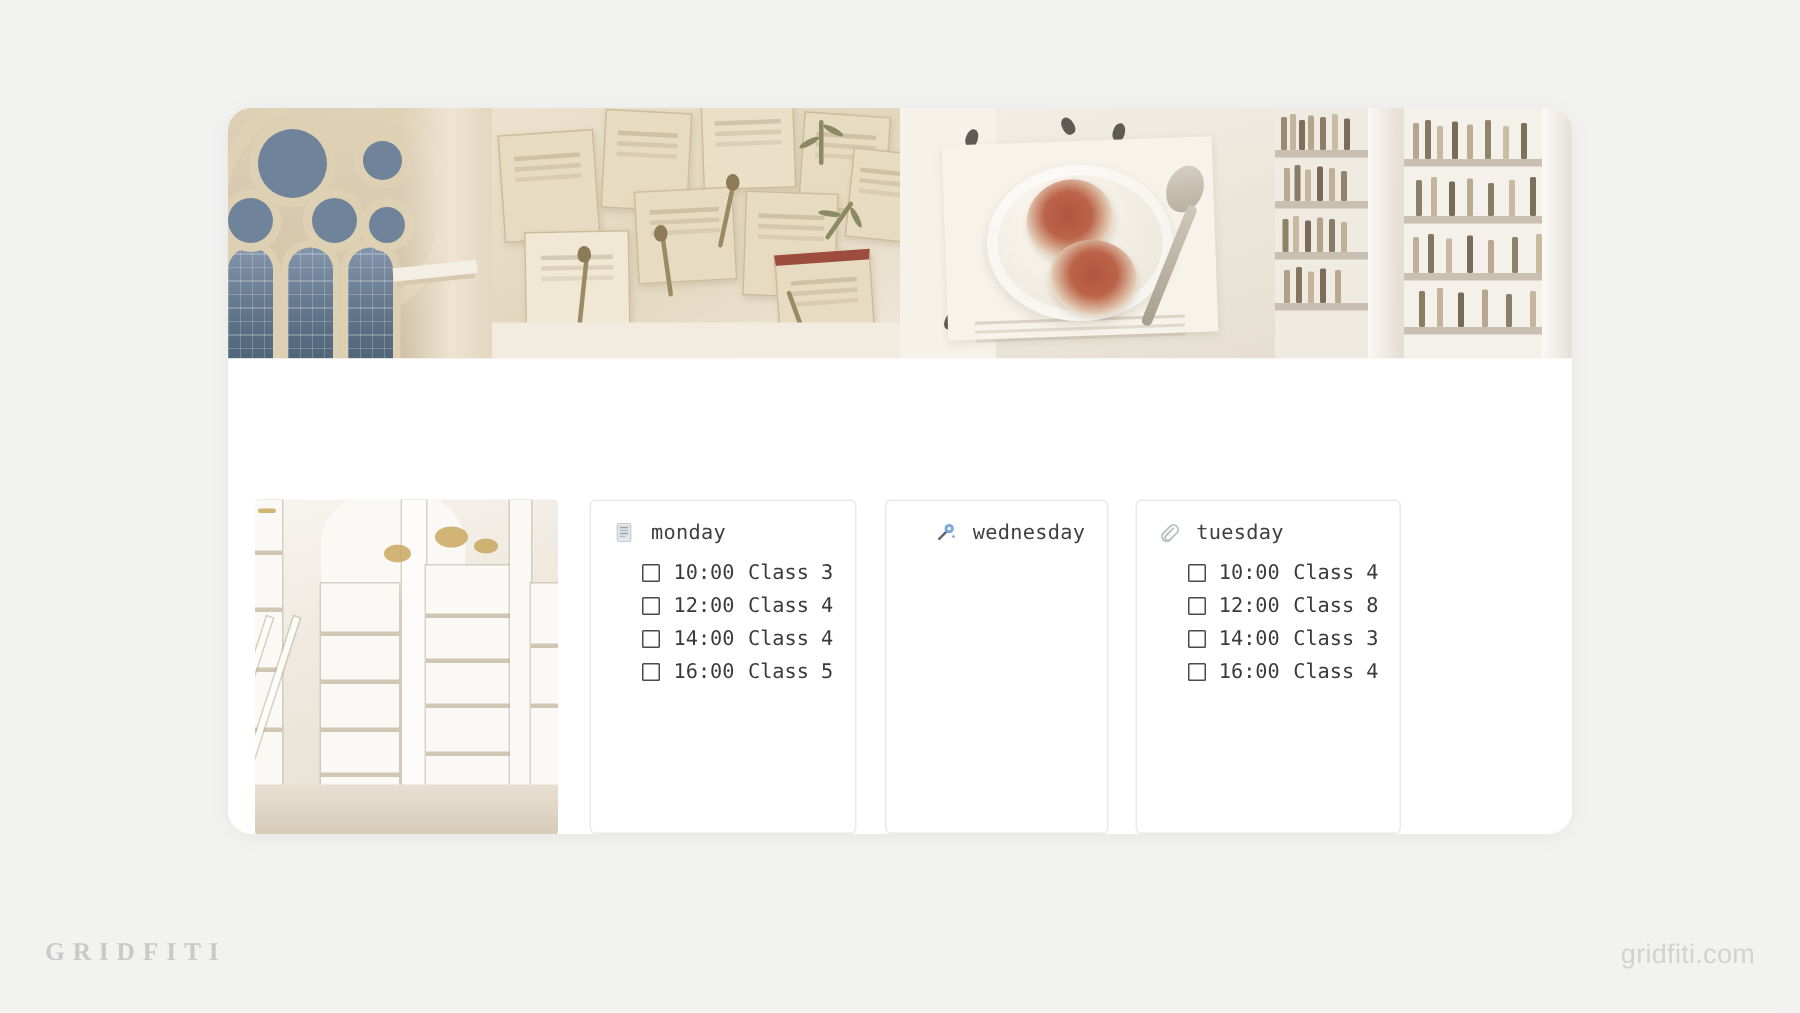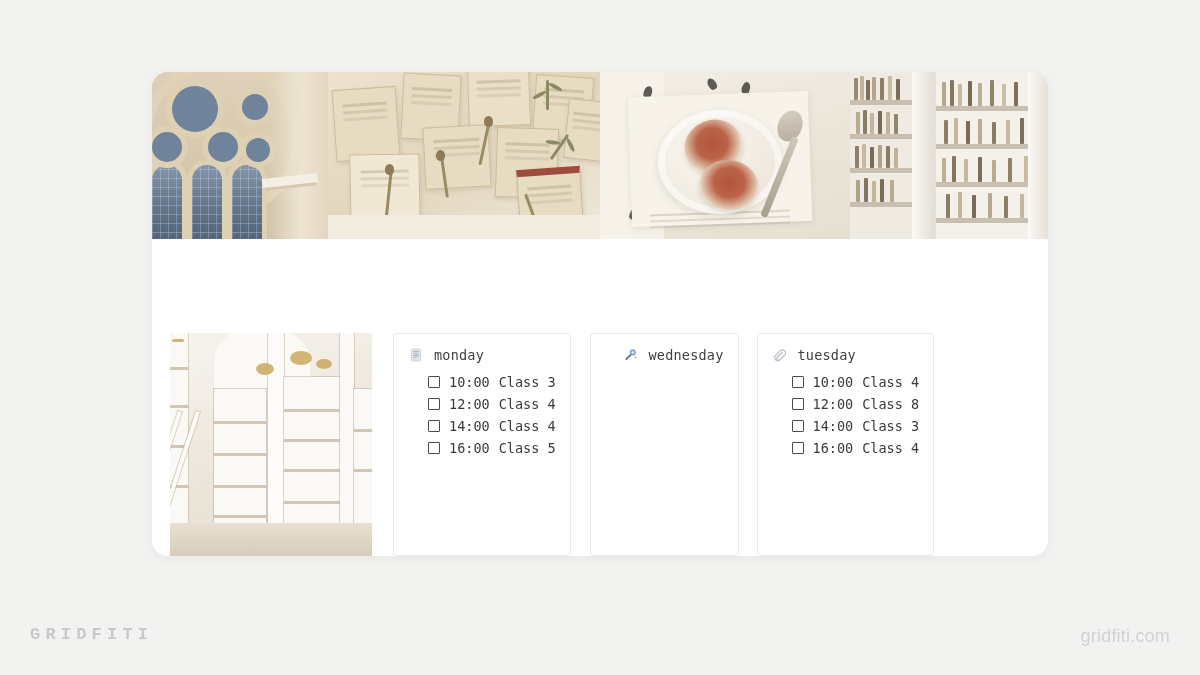--- a/index.html
+++ b/index.html
@@ -207,21 +207,21 @@
     font-family: "DejaVu Sans Mono", monospace;
     font-size: 13.5px;
     color: #3a3a3a;
     white-space: pre;
   }
 
   
   .brand-left {
     position: absolute;
     left: 30px; top: 625px;
-    font-family: Liberation Mono, monospace;
+    font-family: Liberation Serif, serif;
     font-size: 17px;
     font-weight: 700;
     letter-spacing: 5.2px;
     color: #c9c9c9;
   }
   .brand-right {
     position: absolute;
     right: 30px; top: 626px;
     font-family: "Liberation Sans", sans-serif;
     font-size: 18px;

